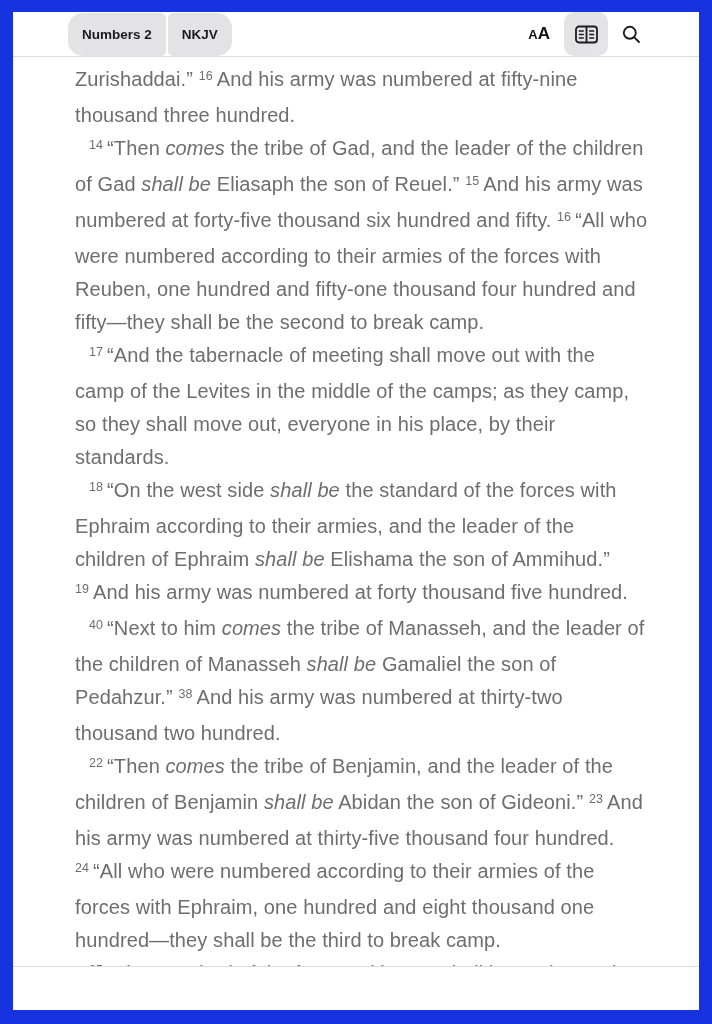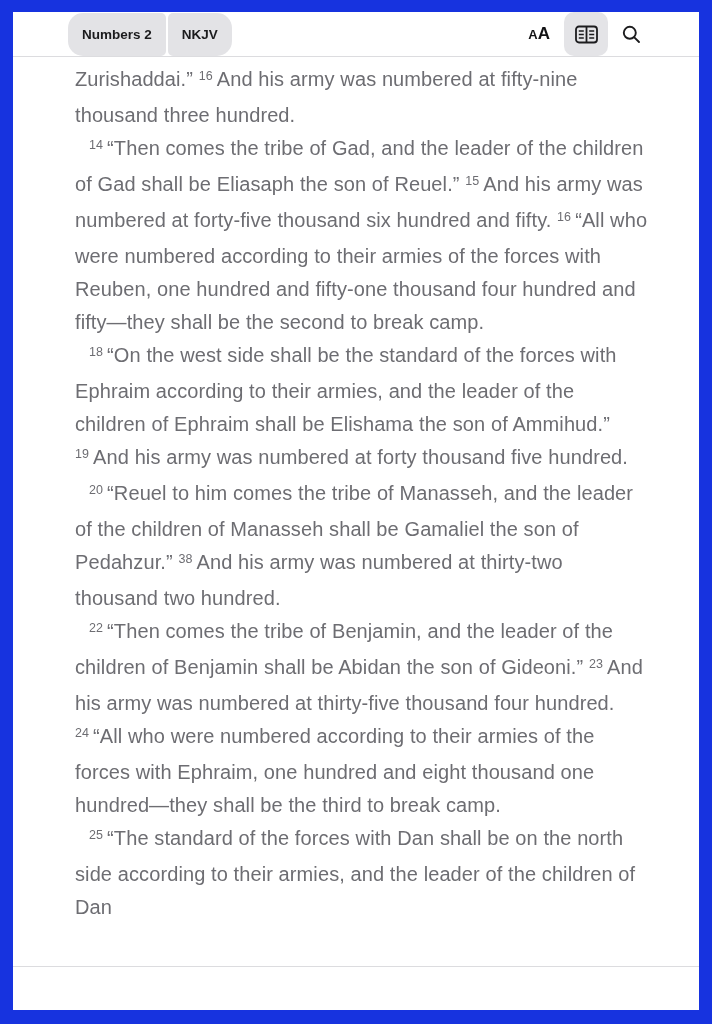--- a/index.html
+++ b/index.html
@@ -69,21 +69,21 @@
     color:var(--text-gray);
     letter-spacing:0.1px;
   }
   p.para{margin:0;}
   p.indent{text-indent:14px;}
   .verse-num{
     font-size:12.5px;
     position:relative;top:-6px;
     margin-right:4px;
   }
-  .ital{}
+  .ital{font-style:italic;}
   
   .bottom-bar{
     flex:0 0 44px;
     background:#fff;
     border-top:1px solid var(--hairline);
   }
 </style>
 </head>
 <body>
 
@@ -121,22 +121,23 @@
               <line x1="12.3" y1="12.3" x2="17" y2="17" stroke="#1c1c1e" stroke-width="1.9" stroke-linecap="round"></line>
             </svg>
           </span>
         </button>
       </div>
     </header>
 
     <main class="reading" id="reading">
         <p class="para"><span>Zurishaddai.” </span><span class="verse-num">16</span><span>And his army was numbered at fifty-nine thousand three hundred.</span></p>
         <p class="para indent"><span class="verse-num">14</span><span>“Then </span><span class="ital">comes</span><span> the tribe of Gad, and the leader of the children of Gad </span><span class="ital">shall be</span><span> Eliasaph the son of Reuel.” </span><span class="verse-num">15</span><span>And his army was numbered at forty-five thousand six hundred and fifty. </span><span class="verse-num">16</span><span>“All who were numbered according to their armies of the forces with Reuben, one hundred and fifty-one thousand four hundred and fifty—they shall be the second to break camp.</span></p>
+        <p class="para indent"><span class="verse-num">17</span><span>“And the tabernacle of meeting shall move out with the camp of the Levites in the middle of the camps; as they camp, so they shall move out, everyone in his place, by their standards.</span></p>
         <p class="para indent"><span class="verse-num">18</span><span>“On the west side </span><span class="ital">shall be</span><span> the standard of the forces with Ephraim according to their armies, and the leader of the children of Ephraim </span><span class="ital">shall be</span><span> Elishama the son of Ammihud.” </span><span class="verse-num">19</span><span>And his army was numbered at forty thousand five hundred.</span></p>
-        <p class="para indent"><span class="verse-num">20</span><span>“Reuel to him </span><span class="ital">comes</span><span> the tribe of Manasseh, and the leader of the children of Manasseh </span><span class="ital">shall be</span><span> Gamaliel the son of Pedahzur.” </span><span class="verse-num">38</span><span>And his army was numbered at thirty-two thousand two hundred.</span></p>
+        <p class="para indent"><span class="verse-num">40</span><span>“Next to him </span><span class="ital">comes</span><span> the tribe of Manasseh, and the leader of the children of Manasseh </span><span class="ital">shall be</span><span> Gamaliel the son of Pedahzur.” </span><span class="verse-num">38</span><span>And his army was numbered at thirty-two thousand two hundred.</span></p>
         <p class="para indent"><span class="verse-num">22</span><span>“Then </span><span class="ital">comes</span><span> the tribe of Benjamin, and the leader of the children of Benjamin </span><span class="ital">shall be</span><span> Abidan the son of Gideoni.” </span><span class="verse-num">23</span><span>And his army was numbered at thirty-five thousand four hundred. </span><span class="verse-num">24</span><span>“All who were numbered according to their armies of the forces with Ephraim, one hundred and eight thousand one hundred—they shall be the third to break camp.</span></p>
         <p class="para indent"><span class="verse-num">25</span><span>“The standard of the forces with Dan </span><span class="ital">shall be</span><span> on the north side according to their armies, and the leader of the children of Dan </span></p>
       </main>
 
     <footer class="bottom-bar"></footer>
 
   </div>
 </div>
 
 </body></html>

